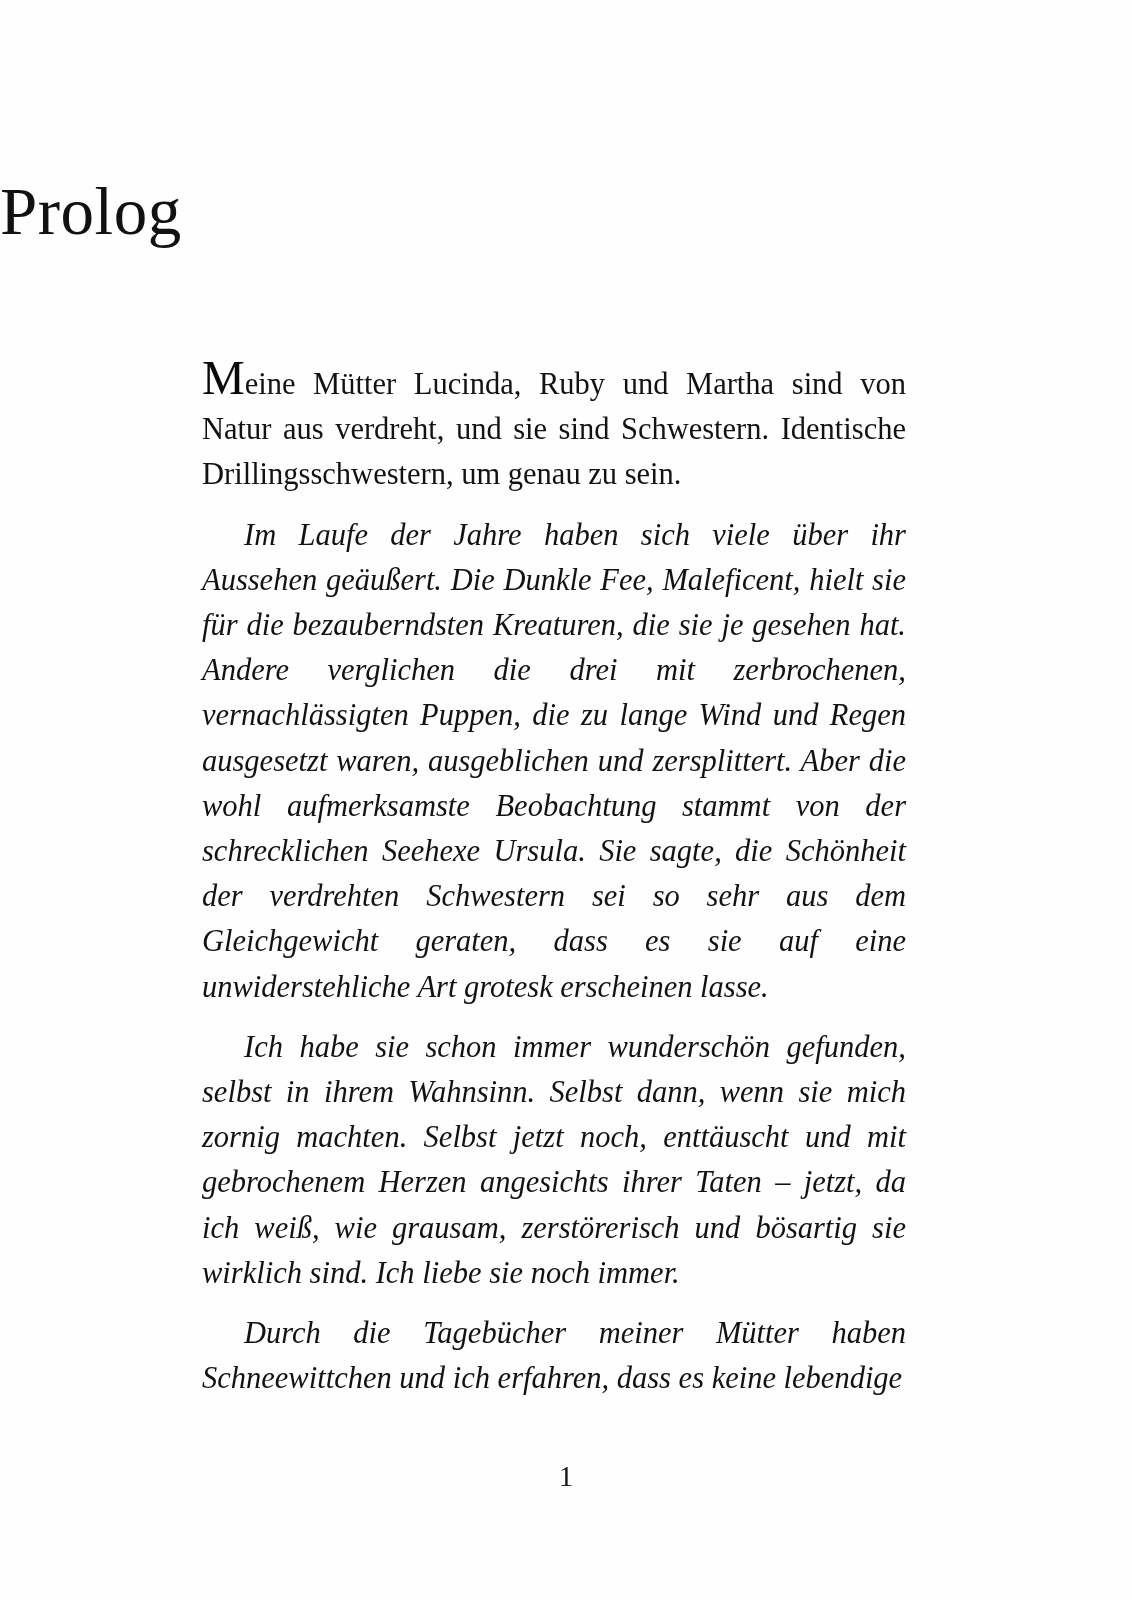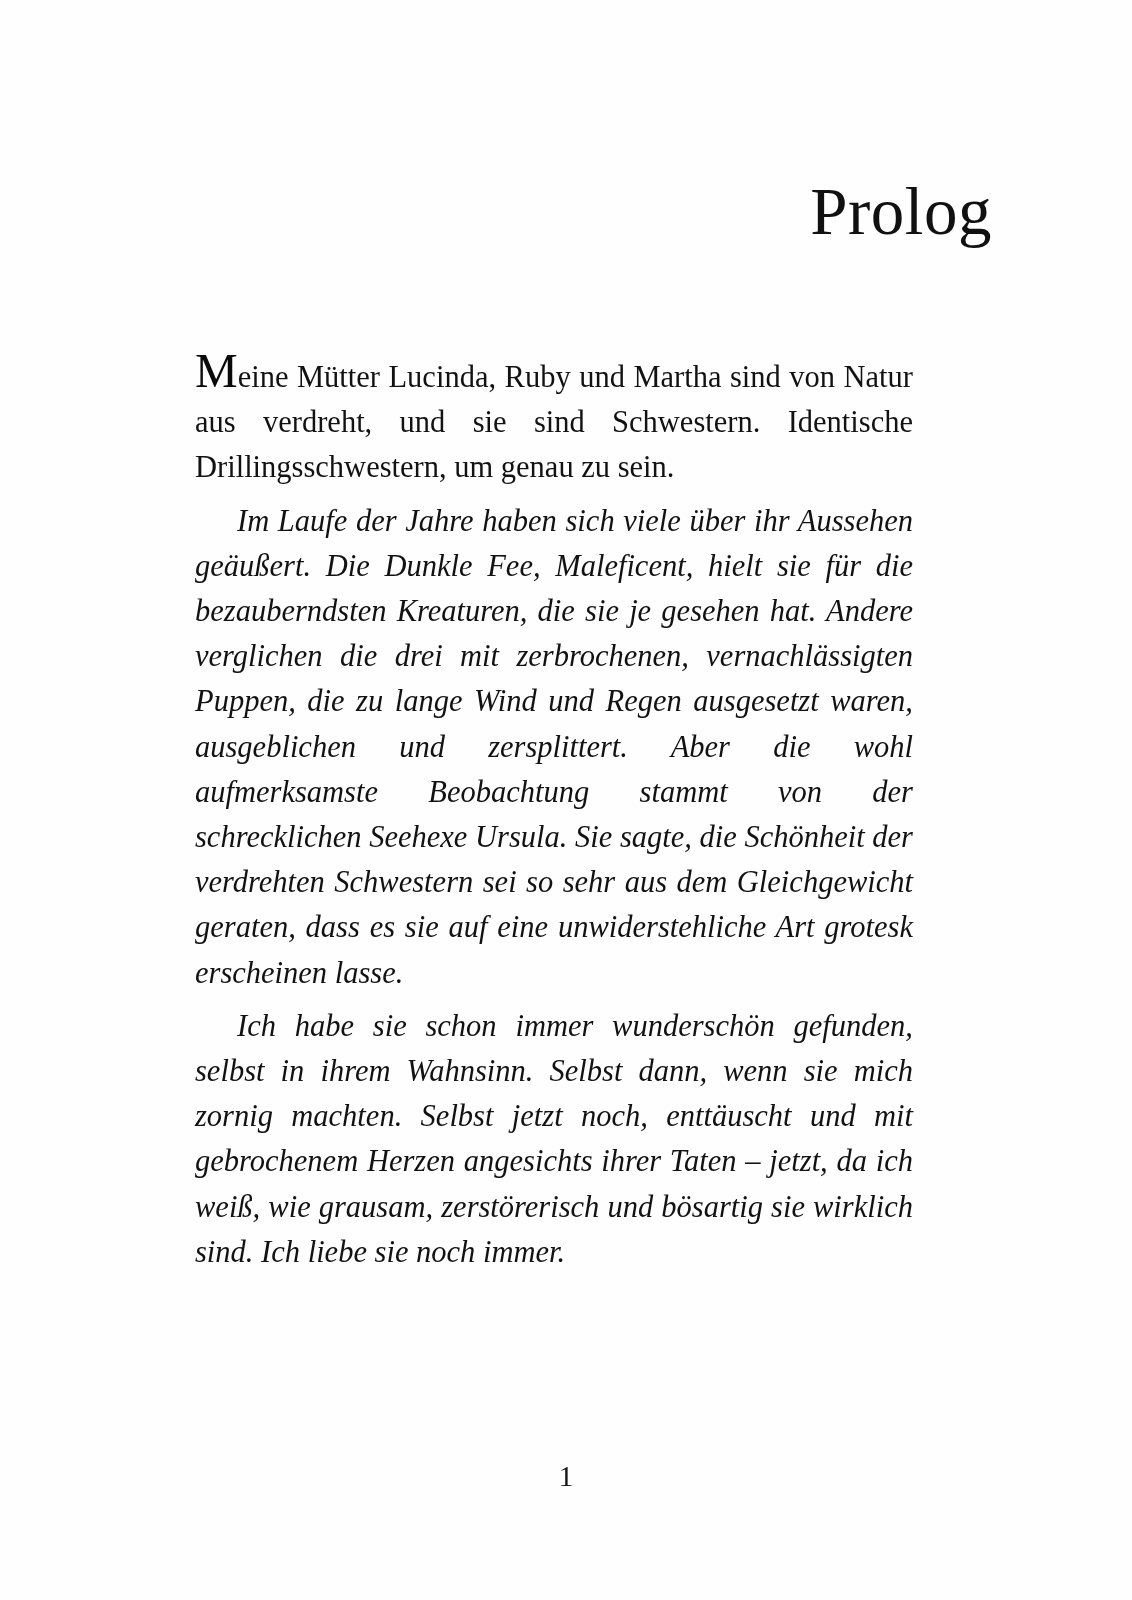--- a/index.html
+++ b/index.html
@@ -21,39 +21,39 @@
     height: 1600px;
     background: #fefefe;
   }
 
   
   .chapter-title {
     position: absolute;
     top: 178px;
     left: 0;
     width: 992px;
-    text-align: right;
+    text-align: left;
     font-size: 67px;
     font-weight: 400;
     letter-spacing: 0.5px;
     line-height: 1.0;
     color: #111111;
     margin: 0;
   }
 
   
   .textblock {
     position: absolute;
     top: 344px;
     left: 187px;
     width: 734px;
   }
 
   .para {
-    margin: 8px;
+    margin: 15px;
     font-size: 30.5px;
     line-height: 45.2px;
     text-align: justify;
     text-justify: inter-word;
     color: #121212;
     hyphens: manual;
     -webkit-hyphens: manual;
   }
 
   .para.indent {
@@ -94,18 +94,19 @@
   <h1 class="chapter-title">Prolog</h1>
 
   <div class="textblock">
 
     <p class="para first"><span class="initial">M</span><span>eine Mütter Lucinda, Ruby und Martha sind von Natur aus verdreht, und sie sind Schwestern. Identische Drillingsschwestern, um genau zu sein.</span></p>
 
     <p class="para indent">Im Laufe der Jahre haben sich viele über ihr Aussehen geäußert. Die Dunkle Fee, Maleficent, hielt sie für die bezauberndsten Kreaturen, die sie je gesehen hat. Andere verglichen die drei mit zerbrochenen, vernachlässigten Puppen, die zu lange Wind und Regen ausgesetzt waren, ausgeblichen und zersplittert. Aber die wohl aufmerksamste Beobachtung stammt von der schrecklichen Seehexe Ursula. Sie sagte, die Schönheit der verdrehten Schwestern sei so sehr aus dem Gleichgewicht geraten, dass es sie auf eine unwiderstehliche Art grotesk erscheinen lasse.</p>
 
     <p class="para indent">Ich habe sie schon immer wunderschön gefunden, selbst in ihrem Wahnsinn. Selbst dann, wenn sie mich zornig machten. Selbst jetzt noch, enttäuscht und mit gebrochenem Herzen angesichts ihrer Taten – jetzt, da ich weiß, wie grausam, zerstörerisch und bösartig sie wirklich sind. Ich liebe sie noch immer.</p>
 
+    <p class="para indent">Durch die Tagebücher meiner Mütter haben Schneewittchen und ich erfahren, dass es keine lebendige</p>
 
   </div>
 
   <div class="folio">1</div>
 
 </div>
 
 </body></html>

